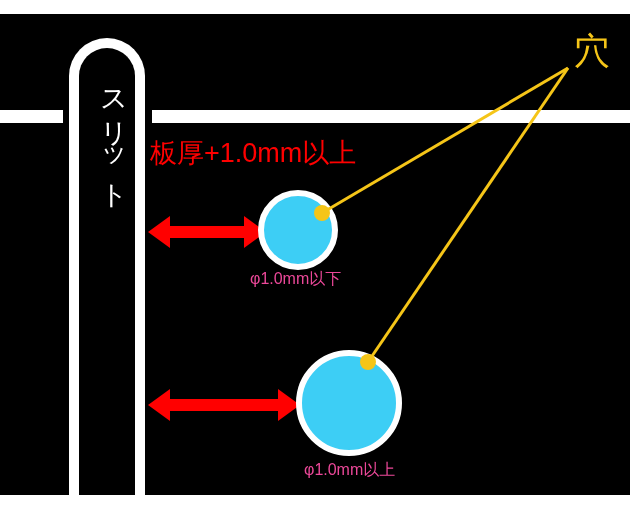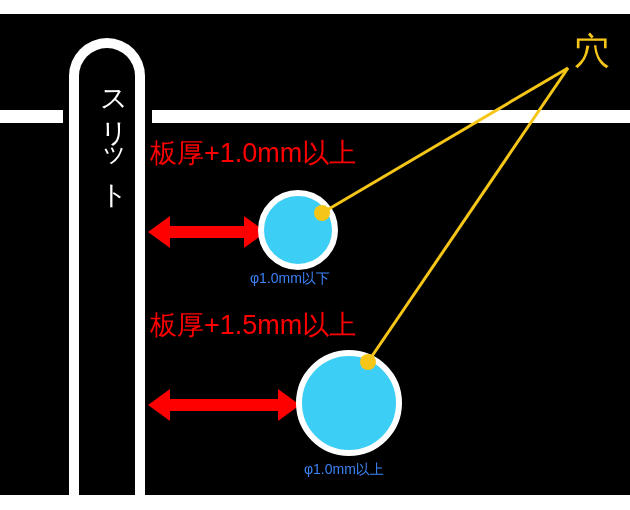--- a/index.html
+++ b/index.html
@@ -119,22 +119,22 @@
     background: #3dcef5;
     border: 6px solid #ffffff;
     box-sizing: border-box;
   }
   #hole-small { left: 258px; top: 190px; width: 80px; height: 80px; }
   #hole-large { left: 296px; top: 350px; width: 106px; height: 106px; }
 
   
   .note-cyan {
     position: absolute;
-    color: #3b82f6;
-    font-size: 14px;
+    color: #ec4899;
+    font-size: 16px;
     white-space: nowrap;
     line-height: 1;
     font-weight: 400;
   }
   #note-cyan-1 { left: 250px; top: 271px; }
   #note-cyan-2 { left: 304px; top: 462px; }
 
   
   #leaders {
     position: absolute;
@@ -171,21 +171,20 @@
 
   <div class="arrow" id="arrow-1">
     <span class="head left"></span>
     <span class="bar"></span>
     <span class="head right"></span>
   </div>
 
   <div class="hole" id="hole-small"></div>
   <div class="note-cyan" id="note-cyan-1">φ1.0mm以下</div>
 
-  <div class="note-red" id="note-red-2">板厚+1.5mm以上</div>
 
   <div class="arrow" id="arrow-2">
     <span class="head left"></span>
     <span class="bar"></span>
     <span class="head right"></span>
   </div>
 
   <div class="hole" id="hole-large"></div>
   <div class="note-cyan" id="note-cyan-2">φ1.0mm以上</div>
 

